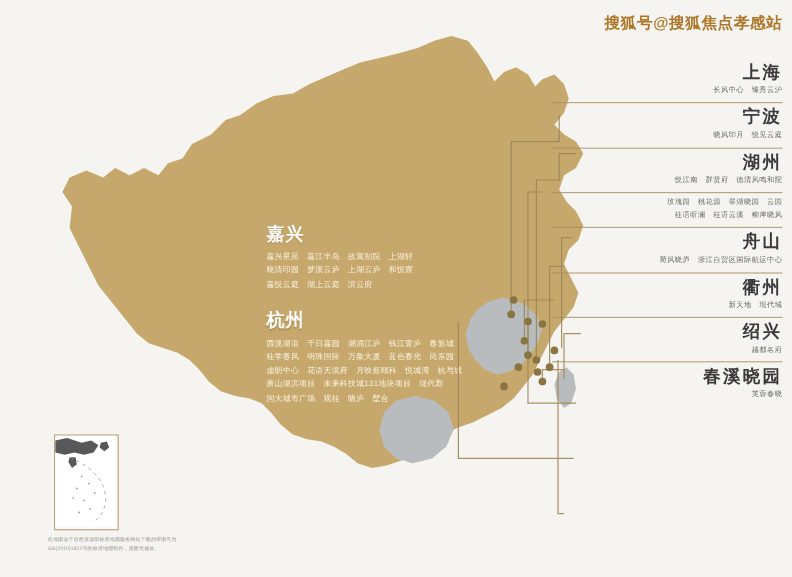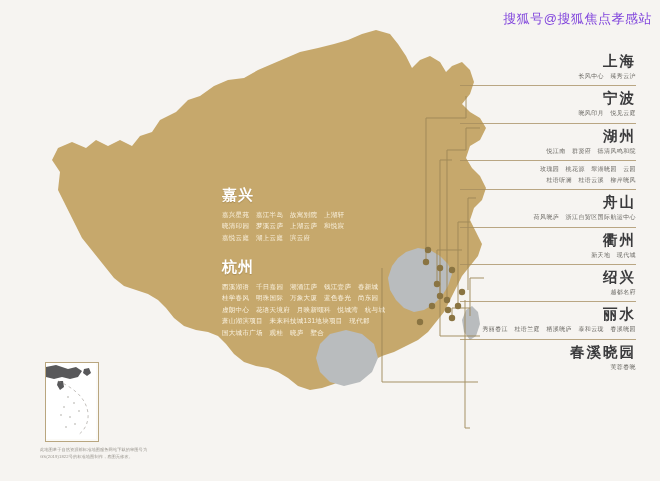--- a/index.html
+++ b/index.html
@@ -7,22 +7,22 @@
     width:660px;height:481px;overflow:hidden;
     background:#f6f4f1;
     font-family:"Liberation Sans","DejaVu Sans",sans-serif;
     position:relative;
   }
   #stage{position:absolute;left:0;top:0;width:660px;height:481px;}
 
   
   .watermark{
     position:absolute;right:8px;top:10px;
-    font-size:13px;color:#6d28d9;letter-spacing:.5px;
-    font-weight:400;opacity:.85;white-space:nowrap;text-align:right;
+    font-size:13px;color:#a16207;letter-spacing:.5px;
+    font-weight:700;opacity:.85;white-space:nowrap;text-align:right;
   }
 
   
   .mapwrap{position:absolute;left:0;top:0;width:520px;height:470px;}
   .mapwrap svg{display:block;}
 
   
   .mapblock{position:absolute;}
   .mapblock .mb-city{
     font-size:15px;font-weight:700;color:#ffffff;
@@ -40,21 +40,21 @@
   .inset{position:absolute;left:45px;top:362px;width:52px;height:78px;
          border:1px solid #b9a67f;background:#fbfaf7;}
   .inset svg{display:block;}
   .inset-note{
     position:absolute;left:40px;top:447px;width:120px;
     font-size:4.2px;color:#9a968f;line-height:1.6;letter-spacing:.1px;
   }
 
   
   .citylist{position:absolute;right:0;top:52px;width:200px;}
-  .city-row{position:relative;padding:0 24px 4px 0;text-align:right;}
+  .city-row{position:relative;padding:0 8px 4px 0;text-align:right;}
   .city-row .divider{
     height:1px;background:#a48c5e;opacity:.75;margin-bottom:3px;
   }
   .city-name{
     font-size:14.5px;font-weight:700;color:#3a3a3c;
     letter-spacing:2px;line-height:1.25;margin:0;
   }
   .city-projects{
     font-size:6px;color:#6b6964;letter-spacing:.4px;
     line-height:1.7;margin-top:1px;white-space:nowrap;
@@ -204,25 +204,20 @@
       <div class="city-projects">新天地　现代城</div>
     </div>
 
 
     <div class="city-row">
       <div class="divider"></div>
       <div class="city-name">绍兴</div>
       <div class="city-projects">越都名府</div>
     </div>
 
-    <div class="city-row">
-      <div class="divider"></div>
-      <div class="city-name">丽水</div>
-      <div class="city-projects">秀丽春江　桂语兰庭　栖溪晓庐　泰和云珑　春溪晓园</div>
-    </div>
 
     <div class="city-row">
       <div class="divider"></div>
       <div class="city-name">春溪晓园</div>
       <div class="city-projects">芙蓉春晓</div>
     </div>
 
 
   </div>
 </div>

